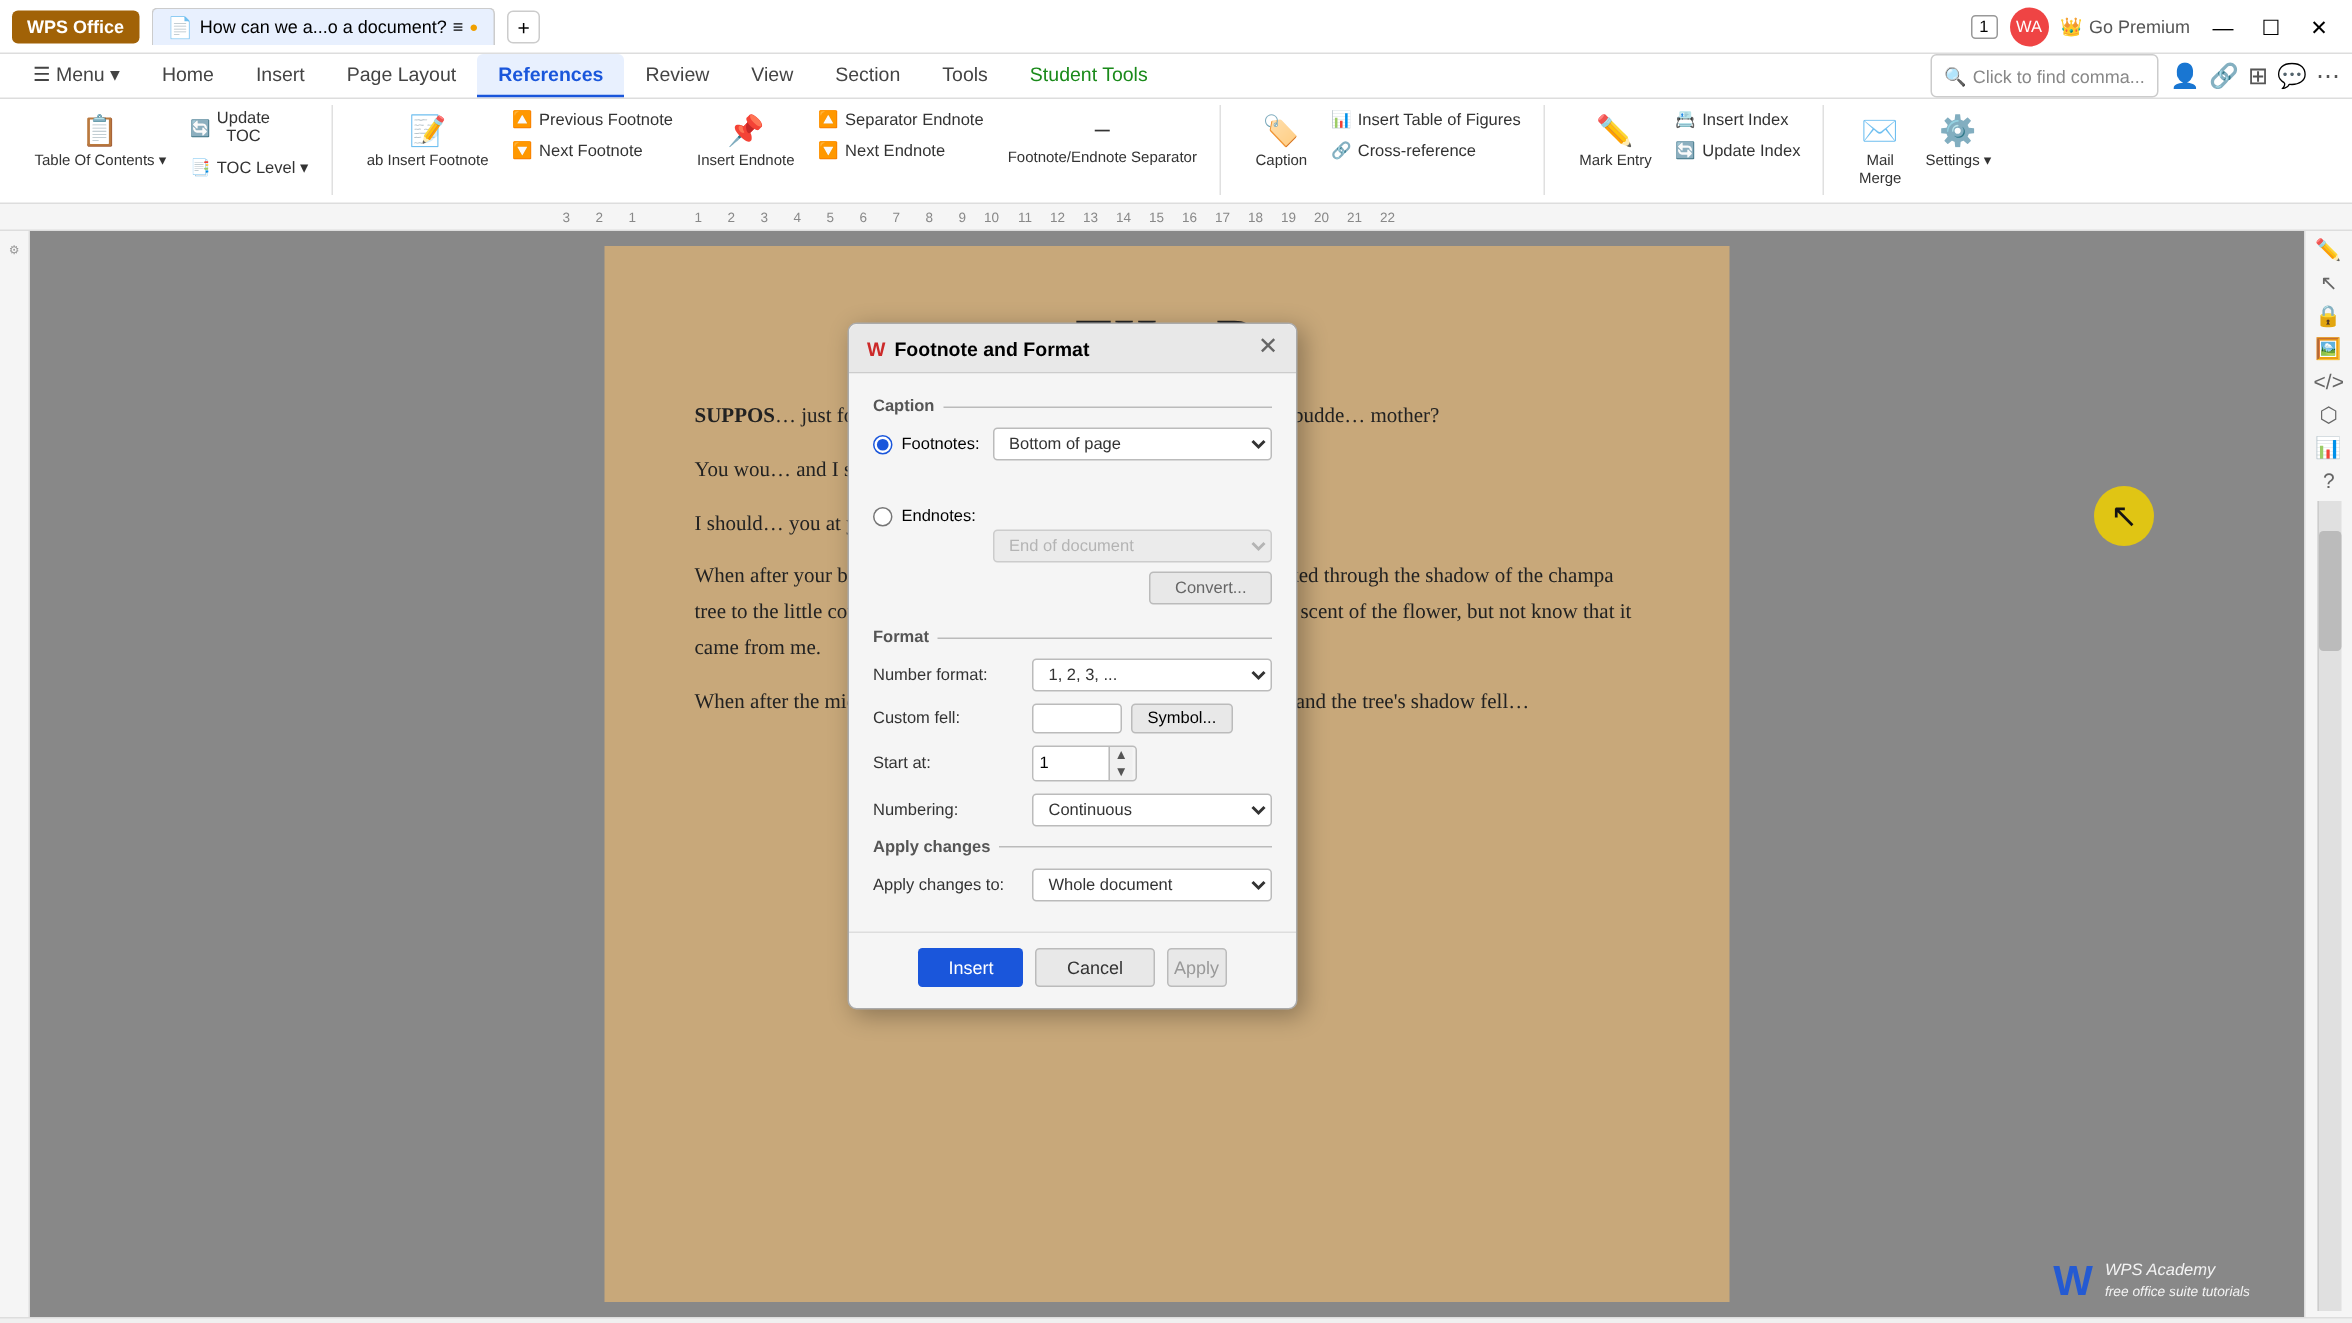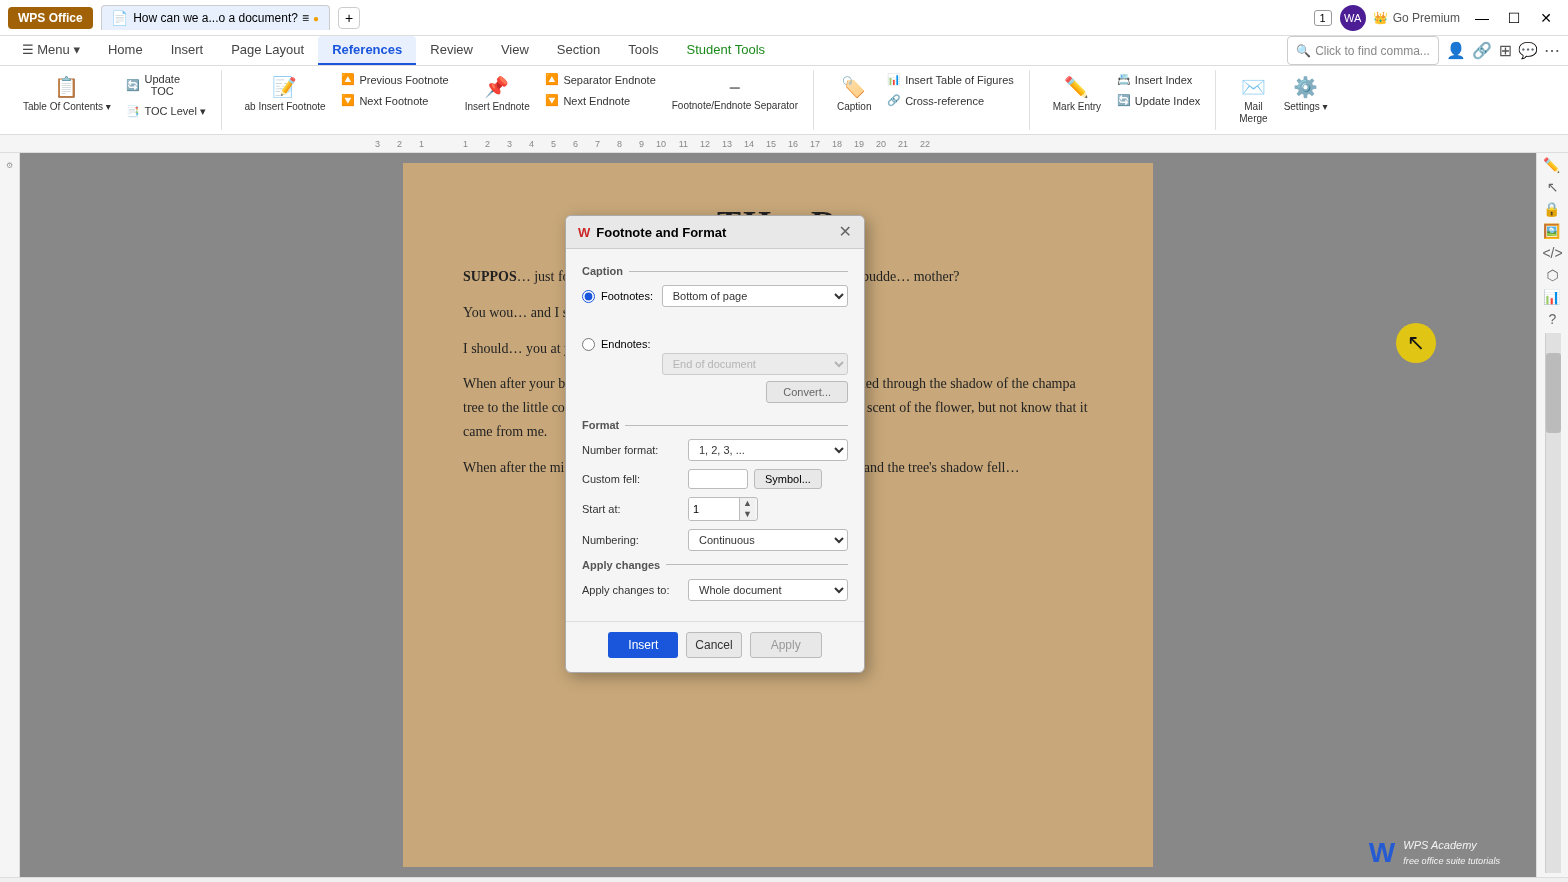--- a/index.html
+++ b/index.html
@@ -19,21 +19,21 @@
       border-radius: 4px 4px 0 0; padding: 4px 10px; gap: 4px; font-size: 12px; cursor: pointer;
     }
     .tab-item.active { background: #e8f0fe; border-bottom: none; }
     .tab-icon { font-size: 14px; }
     .dot { color: #f0a000; font-size: 10px; }
     .add-tab { background: none; border: 1px solid #ccc; border-radius: 4px; padding: 2px 6px; cursor: pointer; font-size: 14px; }
     .title-bar-right { margin-left: auto; display: flex; align-items: center; gap: 8px; }
     .window-controls { display: flex; gap: 4px; }
     .win-btn { width: 28px; height: 24px; border: none; background: none; cursor: pointer; font-size: 14px; border-radius: 3px; }
     .account-btn {
-      background: #4c1d95; color: #fff; border-radius: 50%; width: 26px; height: 26px;
+      background: #ef4444; color: #fff; border-radius: 50%; width: 26px; height: 26px;
       display: flex; align-items: center; justify-content: center; font-size: 11px; cursor: pointer;
     }
     .premium-btn {
       display: flex; align-items: center; gap: 4px; border: none; background: none; cursor: pointer; font-size: 12px; color: #555;
     }
     .win-count { font-size: 11px; border: 1px solid #999; padding: 1px 5px; border-radius: 3px; }
 
     
     .ribbon {
       background: #fff; border-bottom: 1px solid #ddd;
@@ -184,25 +184,25 @@
     }
     .dialog-footer {
       display: flex; justify-content: center; gap: 8px; padding: 10px 16px 14px;
       border-top: 1px solid #ddd;
     }
     .btn-insert {
       padding: 5px 20px; background: #1a56db; color: #fff; border: none;
       border-radius: 3px; cursor: pointer; font-size: 12px;
     }
     .btn-cancel {
-      padding: 5px 8px; background: #e8e8e8; color: #333; border: 1px solid #bbb;
+      padding: 5px 20px; background: #e8e8e8; color: #333; border: 1px solid #bbb;
       border-radius: 3px; cursor: pointer; font-size: 12px;
     }
     .btn-apply {
-      padding: 5px 20px; background: #e8e8e8; color: #999; border: 1px solid #bbb;
+      padding: 5px 4px; background: #e8e8e8; color: #999; border: 1px solid #bbb;
       border-radius: 3px; cursor: not-allowed; font-size: 12px;
     }
 
     
     .wps-academy {
       position: absolute; bottom: 8px; right: 36px;
       display: flex; align-items: center; gap: 8px; opacity: 0.9;
     }
     .wps-academy-logo { font-size: 28px; color: #1a56db; font-weight: bold; }
     .wps-academy-text { font-size: 11px; color: #fff; line-height: 1.3; font-style: italic; }

